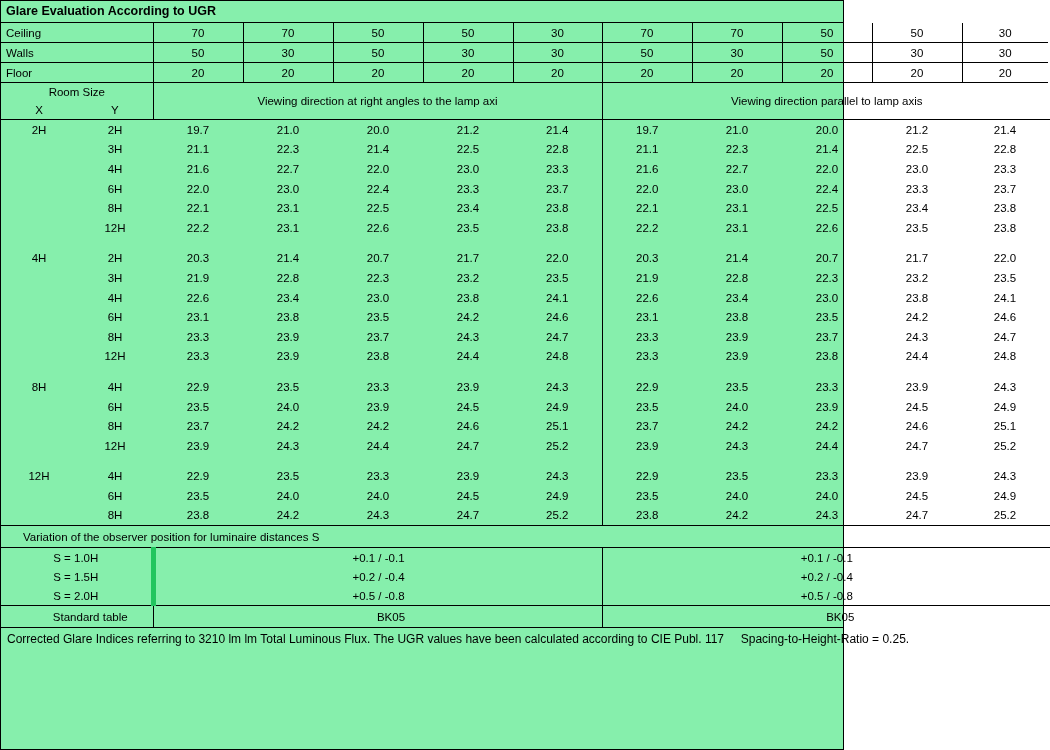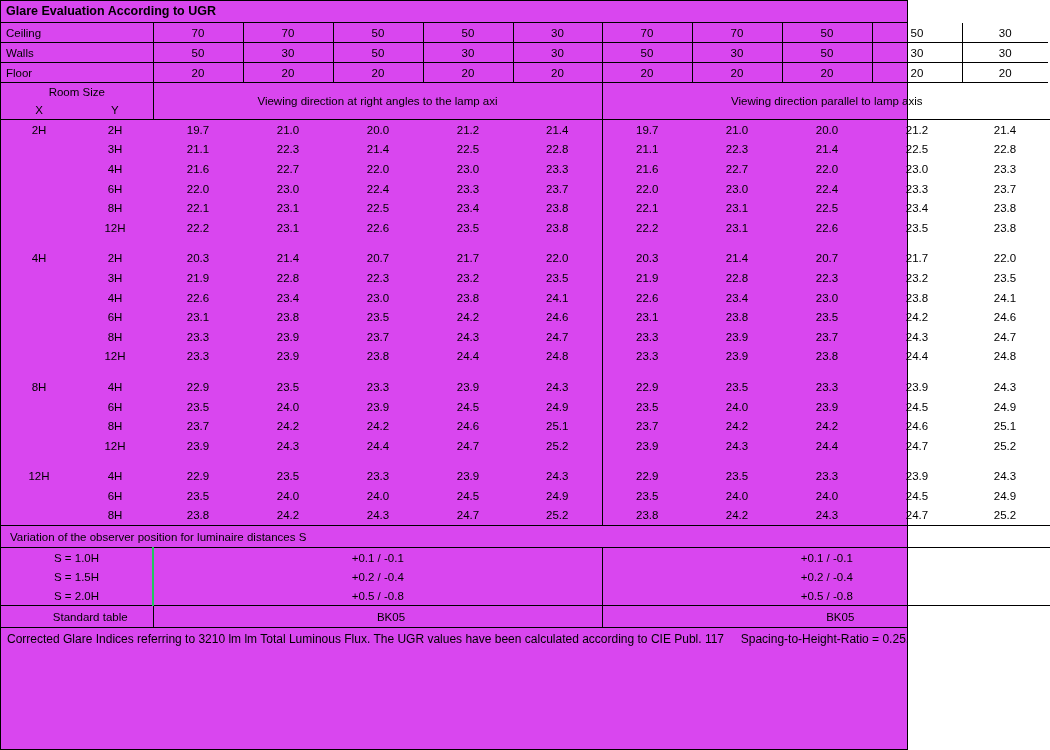--- a/index.html
+++ b/index.html
@@ -7,25 +7,25 @@
     padding: 0;
     background: #ffffff;
   }
   body {
     font-family: "Liberation Sans", sans-serif;
     font-size: 11.5px;
     color: #000000;
   }
   #page {
     position: relative;
-    width: 908px;
+    width: 844px;
     height: 750px;
     box-sizing: border-box;
     border: 1.5px solid #000;
-    background: #d946ef;
+    background: #86efac;
   }
   .tbl {
     border-collapse: collapse;
     table-layout: fixed;
     width: 100%;
   }
   .title-row td {
     font-weight: bold;
     font-size: 12.5px;
     padding: 3px 5px 4px 5px;
@@ -80,24 +80,24 @@
   
   .var td {
     height: 19px;
     text-align: center;
     padding: 0 4px;
   }
   .var td.lbl {
     text-align: center;
   }
   .var td.vsep { border-right: 1px solid #000; }
-  .var td.leftsep { border-right: 2px solid #22c55e; }
+  .var td.leftsep { border-right: 5px solid #22c55e; }
   .var-title td {
     text-align: left;
-    padding-left: 9px;
+    padding-left: 22px;
     height: 19px;
     border-bottom: 1px solid #000;
     border-top: 1px solid #000;
   }
   .std td {
     height: 19px;
     text-align: center;
     border-top: 1px solid #000;
     padding-left: 28px;
   }

